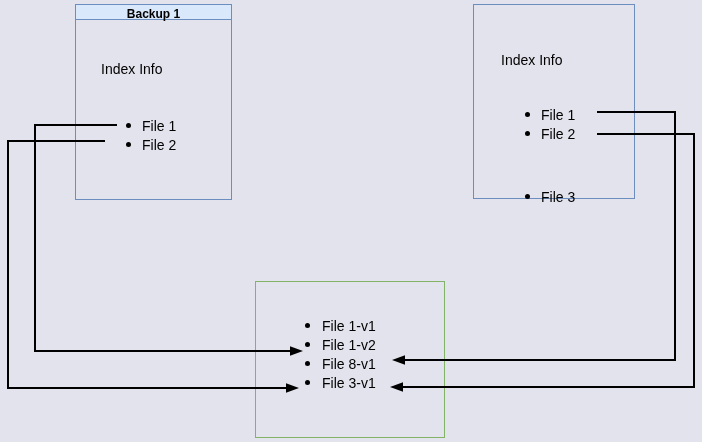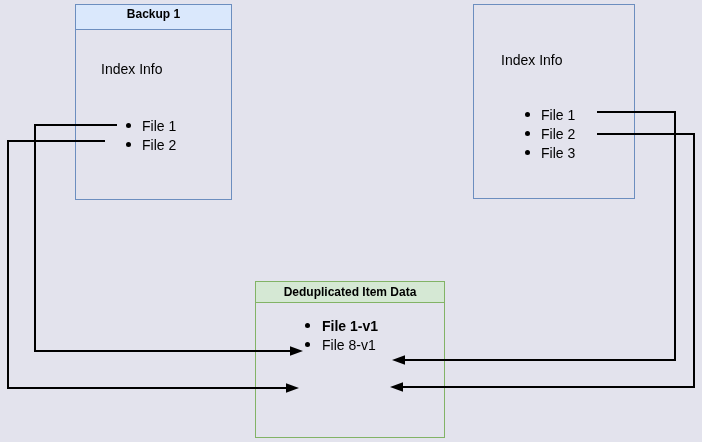--- a/index.html
+++ b/index.html
@@ -22,21 +22,21 @@
   .node.blue  { border: 1px solid #6c8ebf; }
   .node.green { border: 1px solid #82b366; }
   .node-header {
     box-sizing: border-box;
     width: 100%;
     text-align: center;
     font-weight: bold;
     font-size: 12px;
     color: #000;
   }
-  .blue  .node-header { background: #dae8fc; border-bottom: 1px solid #6c8ebf; height: 25px; line-height: 18px; }
+  .blue  .node-header { background: #dae8fc; border-bottom: 1px solid #6c8ebf; height: 15px; line-height: 18px; }
   .green .node-header { background: #d5e8d4; border-bottom: 1px solid #82b366; height: 21px; line-height: 20px; }
   .section-label {
     position: absolute;
     font-size: 14px;
     color: #000;
     white-space: nowrap;
   }
   ul.filelist {
     position: absolute;
     list-style: none;
@@ -91,37 +91,44 @@
     <div class="section-label" style="left:27px; top:47px;">Index Info</div>
     <ul class="filelist" style="left:0; top:100px;">
       <li style="padding-left:51px;">
         <span class="dot" style="margin-right:11px;"></span>
         <span>File 1</span>
       </li>
       <li style="padding-left:51px;">
         <span class="dot" style="margin-right:11px;"></span>
         <span>File 2</span>
       </li>
-      <li style="padding-left:51px;">
+      <li style="padding-left:51px;margin-top:44px;">
         <span class="dot" style="margin-right:11px;"></span>
         <span>File 3</span>
       </li>
     </ul>
   </div>
 
   <div class="node green" style="left:255px; top:281px; width:190px; height:157px;">
-    <div class="node-header">Deduplicated Item Data</div>
     <ul class="filelist" style="left:0; top:34px;">
-      <li style="padding-left:49px;font-weight:bold;">
+      <li style="padding-left:49px;">
         <span class="dot" style="margin-right:12px;"></span>
         <span>File 1-v1</span>
       </li>
       <li style="padding-left:49px;">
         <span class="dot" style="margin-right:12px;"></span>
+        <span>File 1-v2</span>
+      </li>
+      <li style="padding-left:49px;">
+        <span class="dot" style="margin-right:12px;"></span>
         <span>File 8-v1</span>
+      </li>
+      <li style="padding-left:49px;">
+        <span class="dot" style="margin-right:12px;"></span>
+        <span>File 3-v1</span>
       </li>
     </ul>
   </div>
 
   <svg id="arrow-layer" viewBox="0 0 702 442" xmlns="http://www.w3.org/2000/svg">
 
     <g>
       <path d="M117,125 L35,125 L35,351 L291,351"></path>
       <polygon points="303,351 290,346.3 290,355.7"></polygon>
     </g>

